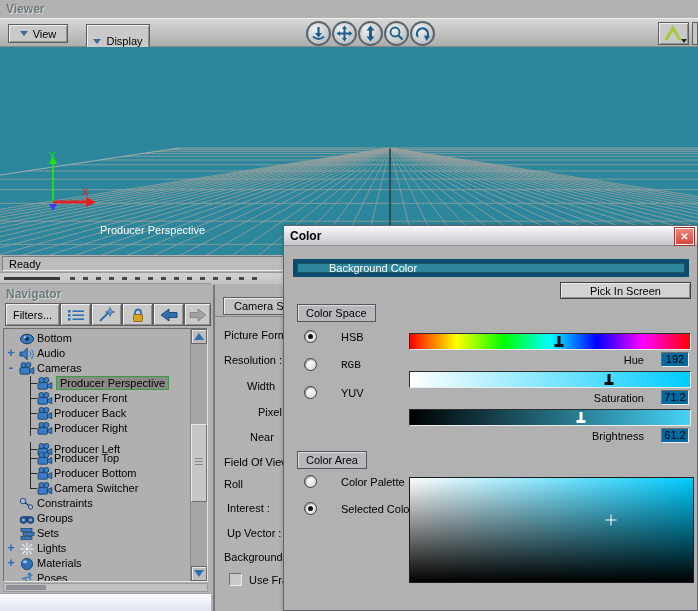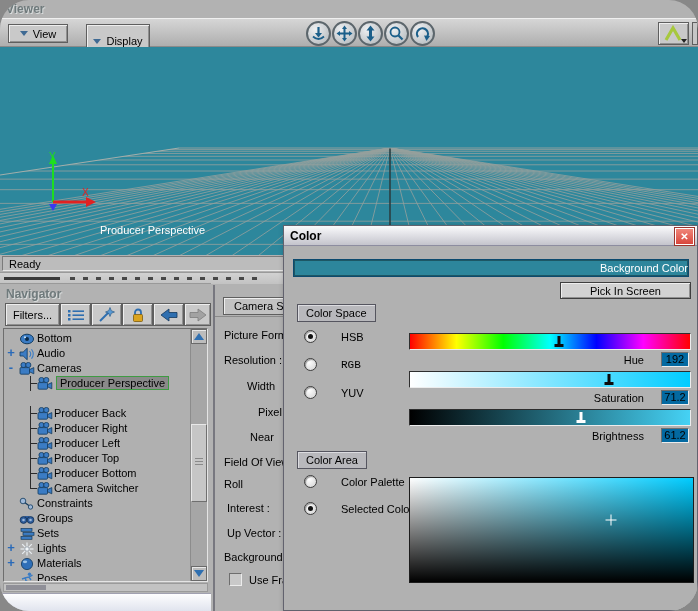--- a/index.html
+++ b/index.html
@@ -1,17 +1,17 @@
 <!DOCTYPE html>
 <html><head>
 <meta charset="utf-8">
 <style>
   html,body{margin:0;padding:0;background:#888;}
   #screen{position:relative;width:698px;height:611px;background:#b2b2b2;overflow:hidden;
-          font-family:"Liberation Sans",sans-serif;font-size:11px;color:#000;border-radius:29px;}
+          font-family:"Liberation Sans",sans-serif;font-size:11px;color:#000;}
   .abs{position:absolute;}
   .ptitle{font-weight:bold;font-size:12px;color:#6f7a7c;text-shadow:1px 1px 0 #d8dcdc;}
   
   .tbar{background:linear-gradient(#d6d6d6,#aeaeae);border-top:1px solid #efefef;border-bottom:1px solid #8a8a8a;}
   .btn{background:#c9c9c9;border:1px solid #5f5f5f;box-shadow:inset 1px 1px 0 #eee, inset -1px -1px 0 #909090;
        display:flex;align-items:center;justify-content:center;gap:5px;box-sizing:border-box;cursor:default;}
   .dtri{width:0;height:0;border-left:4px solid transparent;border-right:4px solid transparent;border-top:5px solid #3f6a93;}
   .circbtn{width:25px;height:25px;border-radius:50%;background:radial-gradient(circle at 35% 30%,#eef0f2,#aeb4b8);
        border:2px solid #5c666c;box-sizing:border-box;display:flex;align-items:center;justify-content:center;}
   
@@ -326,20 +326,31 @@
           <span class="conn-h"></span>
         <svg class="ticon child" width="16" height="14" viewBox="0 0 16 14">
           <circle cx="4.5" cy="3" r="2.6" fill="#3b7cc4" stroke="#123a5e" stroke-width="0.8"></circle>
           <circle cx="9.3" cy="3" r="2.6" fill="#3b7cc4" stroke="#123a5e" stroke-width="0.8"></circle>
           <rect x="1" y="5.6" width="9.5" height="6.6" rx="1" fill="#3b7cc4" stroke="#123a5e" stroke-width="0.8"></rect>
           <polygon points="10.5,7.6 14.8,5.6 14.8,11.8 10.5,9.8" fill="#3b7cc4" stroke="#123a5e" stroke-width="0.8"></polygon>
         </svg>
         <span class="abs childlbl sel" style="top:0;">Producer Perspective</span>
       </div>
 
+      <div class="trow" style="top:62px;">
+        <span class="conn-v"></span>
+          <span class="conn-h"></span>
+        <svg class="ticon child" width="16" height="14" viewBox="0 0 16 14">
+          <circle cx="4.5" cy="3" r="2.6" fill="#3b7cc4" stroke="#123a5e" stroke-width="0.8"></circle>
+          <circle cx="9.3" cy="3" r="2.6" fill="#3b7cc4" stroke="#123a5e" stroke-width="0.8"></circle>
+          <rect x="1" y="5.6" width="9.5" height="6.6" rx="1" fill="#3b7cc4" stroke="#123a5e" stroke-width="0.8"></rect>
+          <polygon points="10.5,7.6 14.8,5.6 14.8,11.8 10.5,9.8" fill="#3b7cc4" stroke="#123a5e" stroke-width="0.8"></polygon>
+        </svg>
+        <span class="abs childlbl">Producer Front</span>
+      </div>
 
       <div class="trow" style="top:77px;">
         <span class="conn-v"></span>
           <span class="conn-h"></span>
         <svg class="ticon child" width="16" height="14" viewBox="0 0 16 14">
           <circle cx="4.5" cy="3" r="2.6" fill="#3b7cc4" stroke="#123a5e" stroke-width="0.8"></circle>
           <circle cx="9.3" cy="3" r="2.6" fill="#3b7cc4" stroke="#123a5e" stroke-width="0.8"></circle>
           <rect x="1" y="5.6" width="9.5" height="6.6" rx="1" fill="#3b7cc4" stroke="#123a5e" stroke-width="0.8"></rect>
           <polygon points="10.5,7.6 14.8,5.6 14.8,11.8 10.5,9.8" fill="#3b7cc4" stroke="#123a5e" stroke-width="0.8"></polygon>
         </svg>
@@ -351,21 +362,21 @@
           <span class="conn-h"></span>
         <svg class="ticon child" width="16" height="14" viewBox="0 0 16 14">
           <circle cx="4.5" cy="3" r="2.6" fill="#3b7cc4" stroke="#123a5e" stroke-width="0.8"></circle>
           <circle cx="9.3" cy="3" r="2.6" fill="#3b7cc4" stroke="#123a5e" stroke-width="0.8"></circle>
           <rect x="1" y="5.6" width="9.5" height="6.6" rx="1" fill="#3b7cc4" stroke="#123a5e" stroke-width="0.8"></rect>
           <polygon points="10.5,7.6 14.8,5.6 14.8,11.8 10.5,9.8" fill="#3b7cc4" stroke="#123a5e" stroke-width="0.8"></polygon>
         </svg>
         <span class="abs childlbl">Producer Right</span>
       </div>
 
-      <div class="trow" style="top:107px;">
+      <div class="trow" style="top:113px;">
         <span class="conn-v"></span>
           <span class="conn-h"></span>
         <svg class="ticon child" width="16" height="14" viewBox="0 0 16 14">
           <circle cx="4.5" cy="3" r="2.6" fill="#3b7cc4" stroke="#123a5e" stroke-width="0.8"></circle>
           <circle cx="9.3" cy="3" r="2.6" fill="#3b7cc4" stroke="#123a5e" stroke-width="0.8"></circle>
           <rect x="1" y="5.6" width="9.5" height="6.6" rx="1" fill="#3b7cc4" stroke="#123a5e" stroke-width="0.8"></rect>
           <polygon points="10.5,7.6 14.8,5.6 14.8,11.8 10.5,9.8" fill="#3b7cc4" stroke="#123a5e" stroke-width="0.8"></polygon>
         </svg>
         <span class="abs childlbl">Producer Left</span>
       </div>
@@ -485,22 +496,22 @@
 
     <div class="abs" style="left:0;top:309px;width:211px;height:19px;background:linear-gradient(#fdfdfe,#dde1ec);border-top:1px solid #a0a0b0;"></div>
   </div>
 
   <div id="colordlg" class="abs" style="left:283px;top:225px;width:415px;height:386px;box-sizing:border-box;z-index:50;">
     <div class="dlgtitle">
       <span>Color</span>
       <span class="closebtn">✕</span>
     </div>
 
-    <div class="abs" style="left:9px;top:33px;width:396px;height:18px;background:#2d869c;border:1px solid #0c4a6e;box-shadow:inset 0 0 0 1px rgba(0,0,0,.35);
-                display:flex;align-items:center;justify-content:flex-end;color:#fff;box-sizing:border-box;padding-left:32px;">
+    <div class="abs" style="left:9px;top:33px;width:396px;height:18px;background:#2d869c;border:4px solid #0c4a6e;box-shadow:inset 0 0 0 1px rgba(0,0,0,.35);
+                display:flex;align-items:center;justify-content:flex-start;color:#fff;box-sizing:border-box;padding-left:32px;">
       <span>Background Color</span>
     </div>
 
     <div class="abs btn" style="left:276px;top:56px;width:131px;height:17px;background:#d2d2d2;border-color:#3f3f3f;">
       <span>Pick In Screen</span>
     </div>
 
     <span class="abs grouplbl" style="left:13px;top:78px;">Color Space</span>
 
     <div class="radrow" style="left:20px;top:104px;">

